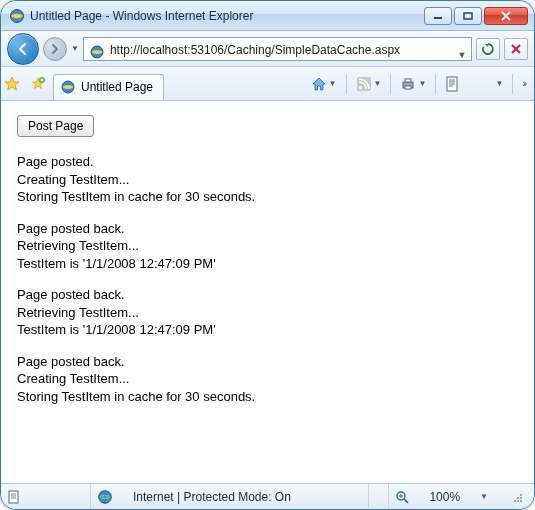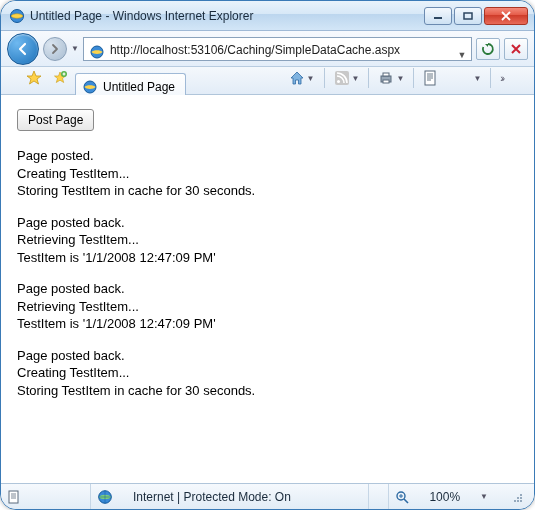--- a/index.html
+++ b/index.html
@@ -78,24 +78,24 @@
   }
   .addr-drop { width:14px; color:#555; font-size:9px; text-align:center; }
   .navsquare {
     width:24px; height:22px;
     border:1px solid #9db6ce; border-radius:2px;
     background:linear-gradient(to bottom,#fdfefe,#e5eef8);
     display:flex; align-items:center; justify-content:center;
   }
   
   .cmdbar {
-    height: 28px;
+    height: 34px;
     background: linear-gradient(to bottom,#f4f8fc,#e2ecf7);
     border-bottom:1px solid #b0c5da;
-    display:flex; align-items:flex-start; padding:0 22px; gap:4px;
+    display:flex; align-items:center; padding:0 0; gap:4px;
   }
   .smallbtn {
     width:22px; height:22px;
     border:1px solid transparent; border-radius:2px;
     display:flex; align-items:center; justify-content:center;
   }
   .tab {
     height:26px;
     border:1px solid #9fb9d6; border-bottom:none;
     border-radius:3px 3px 0 0;

